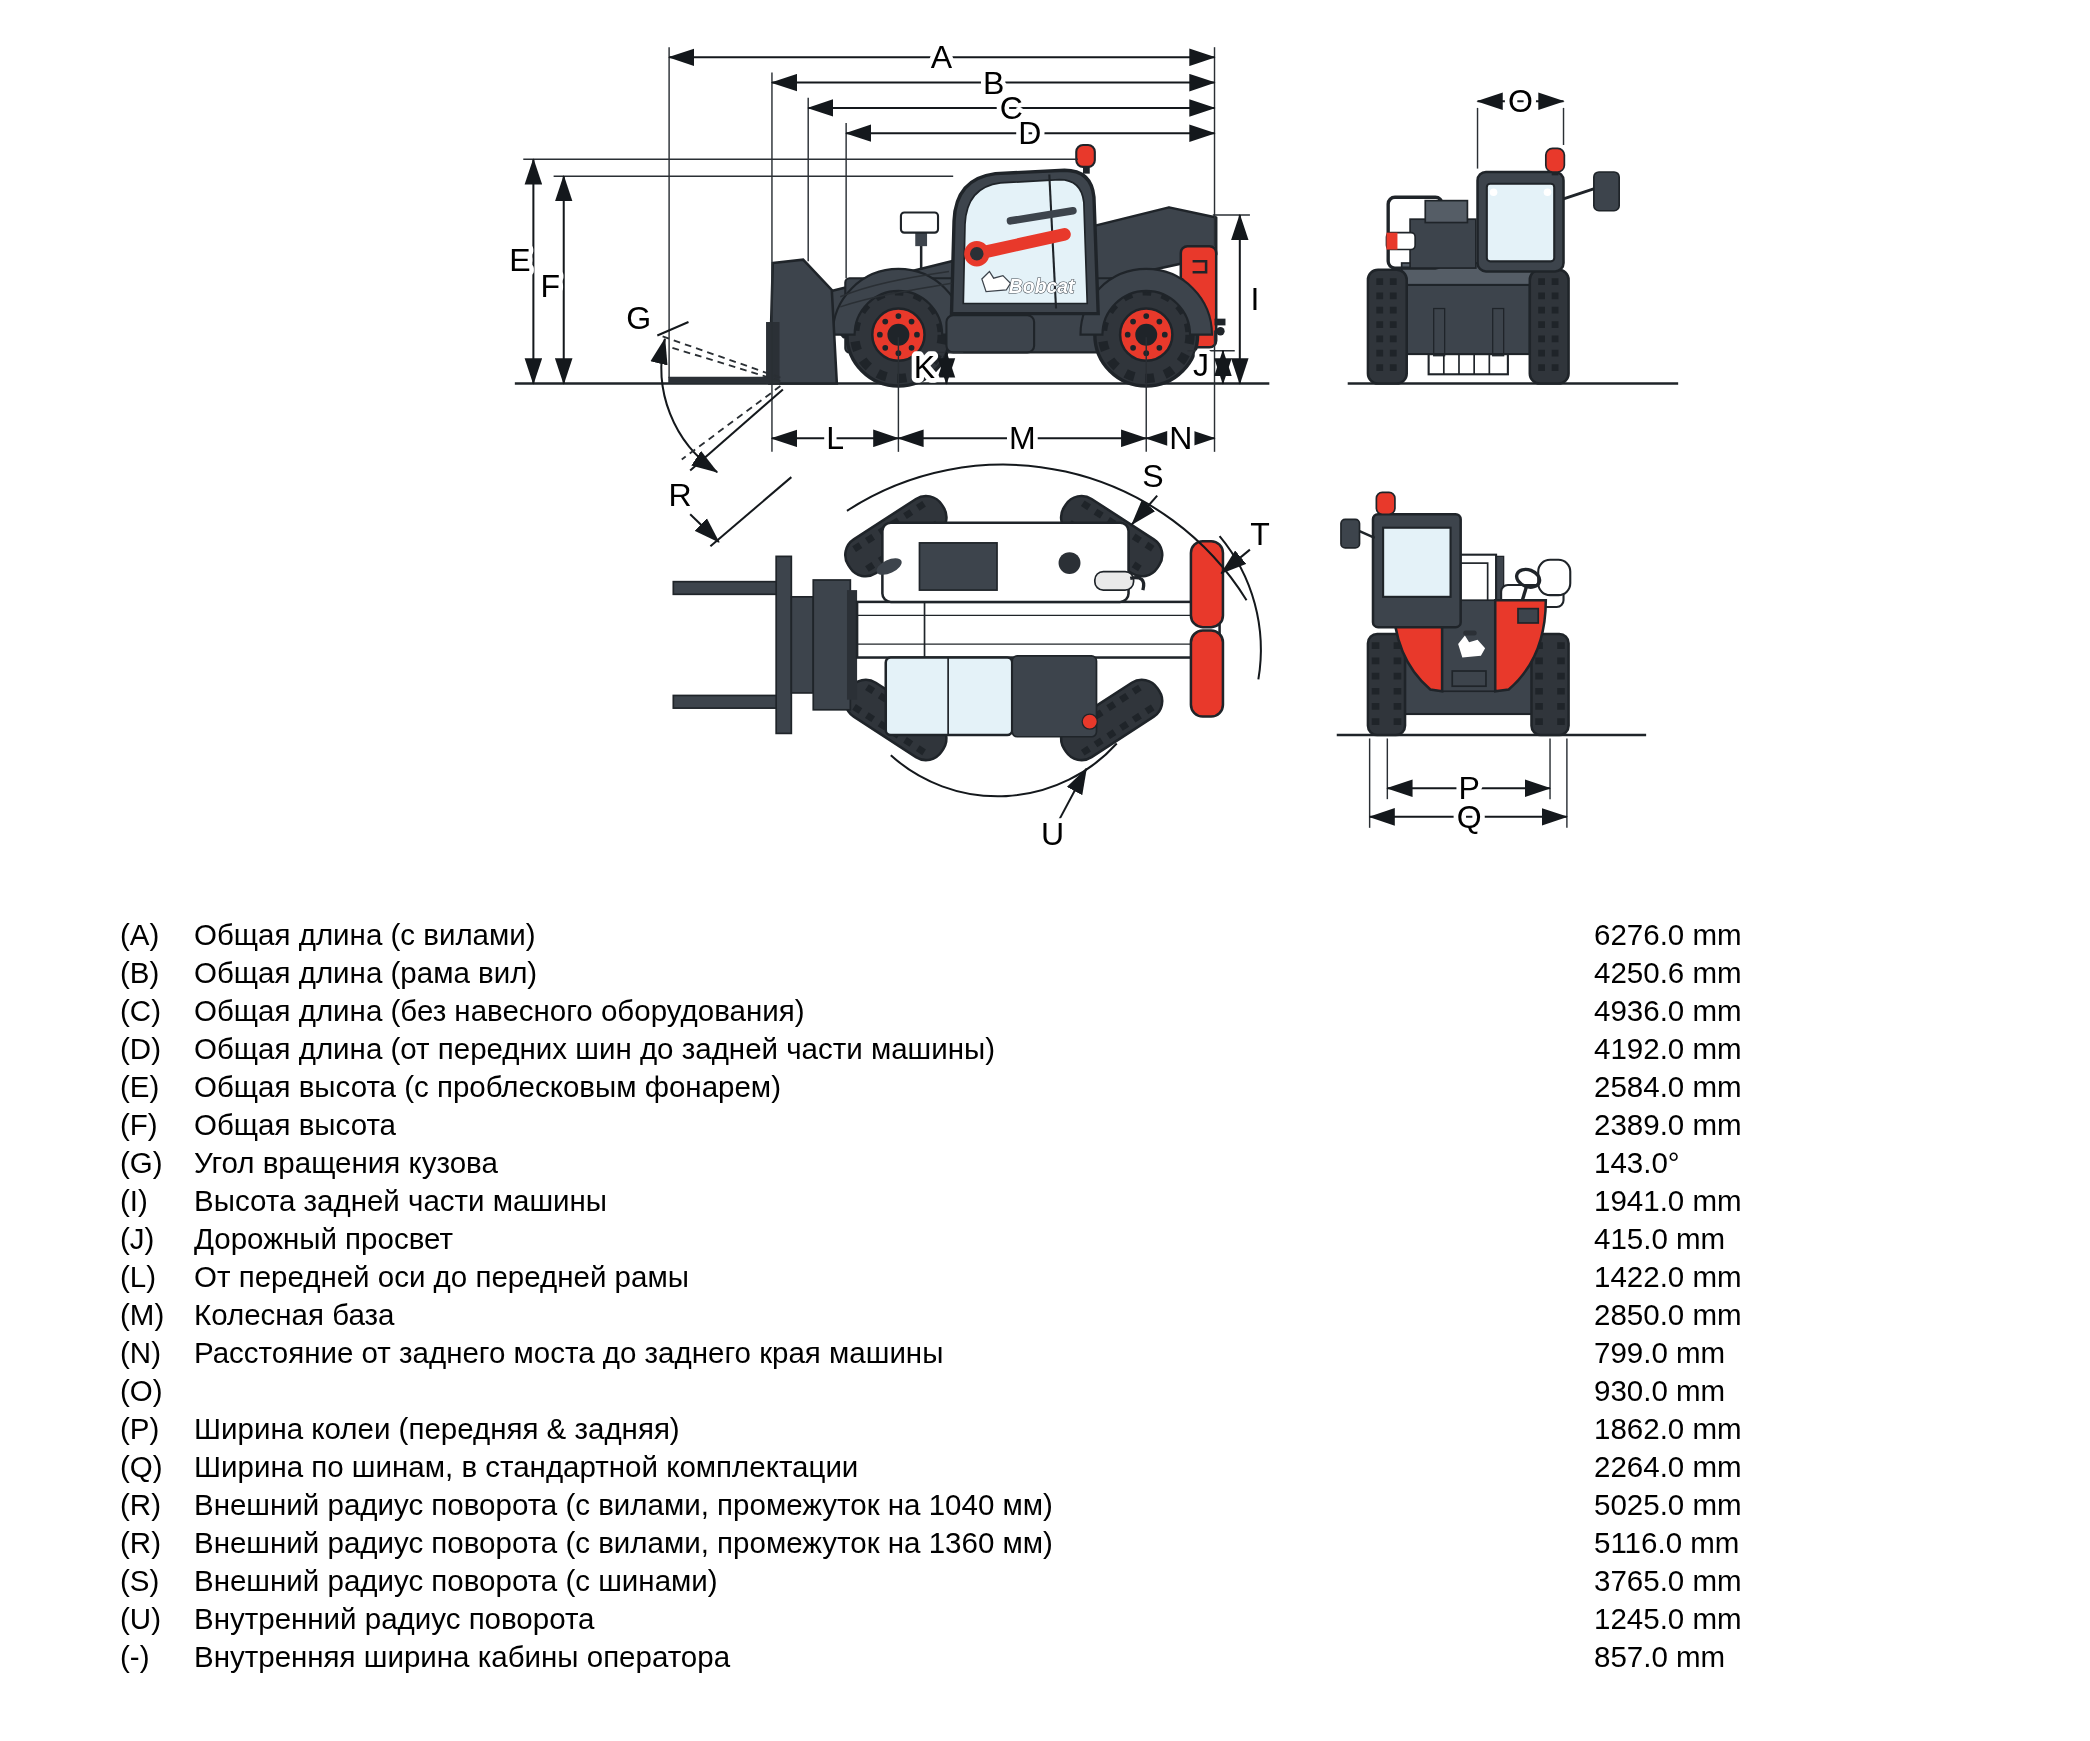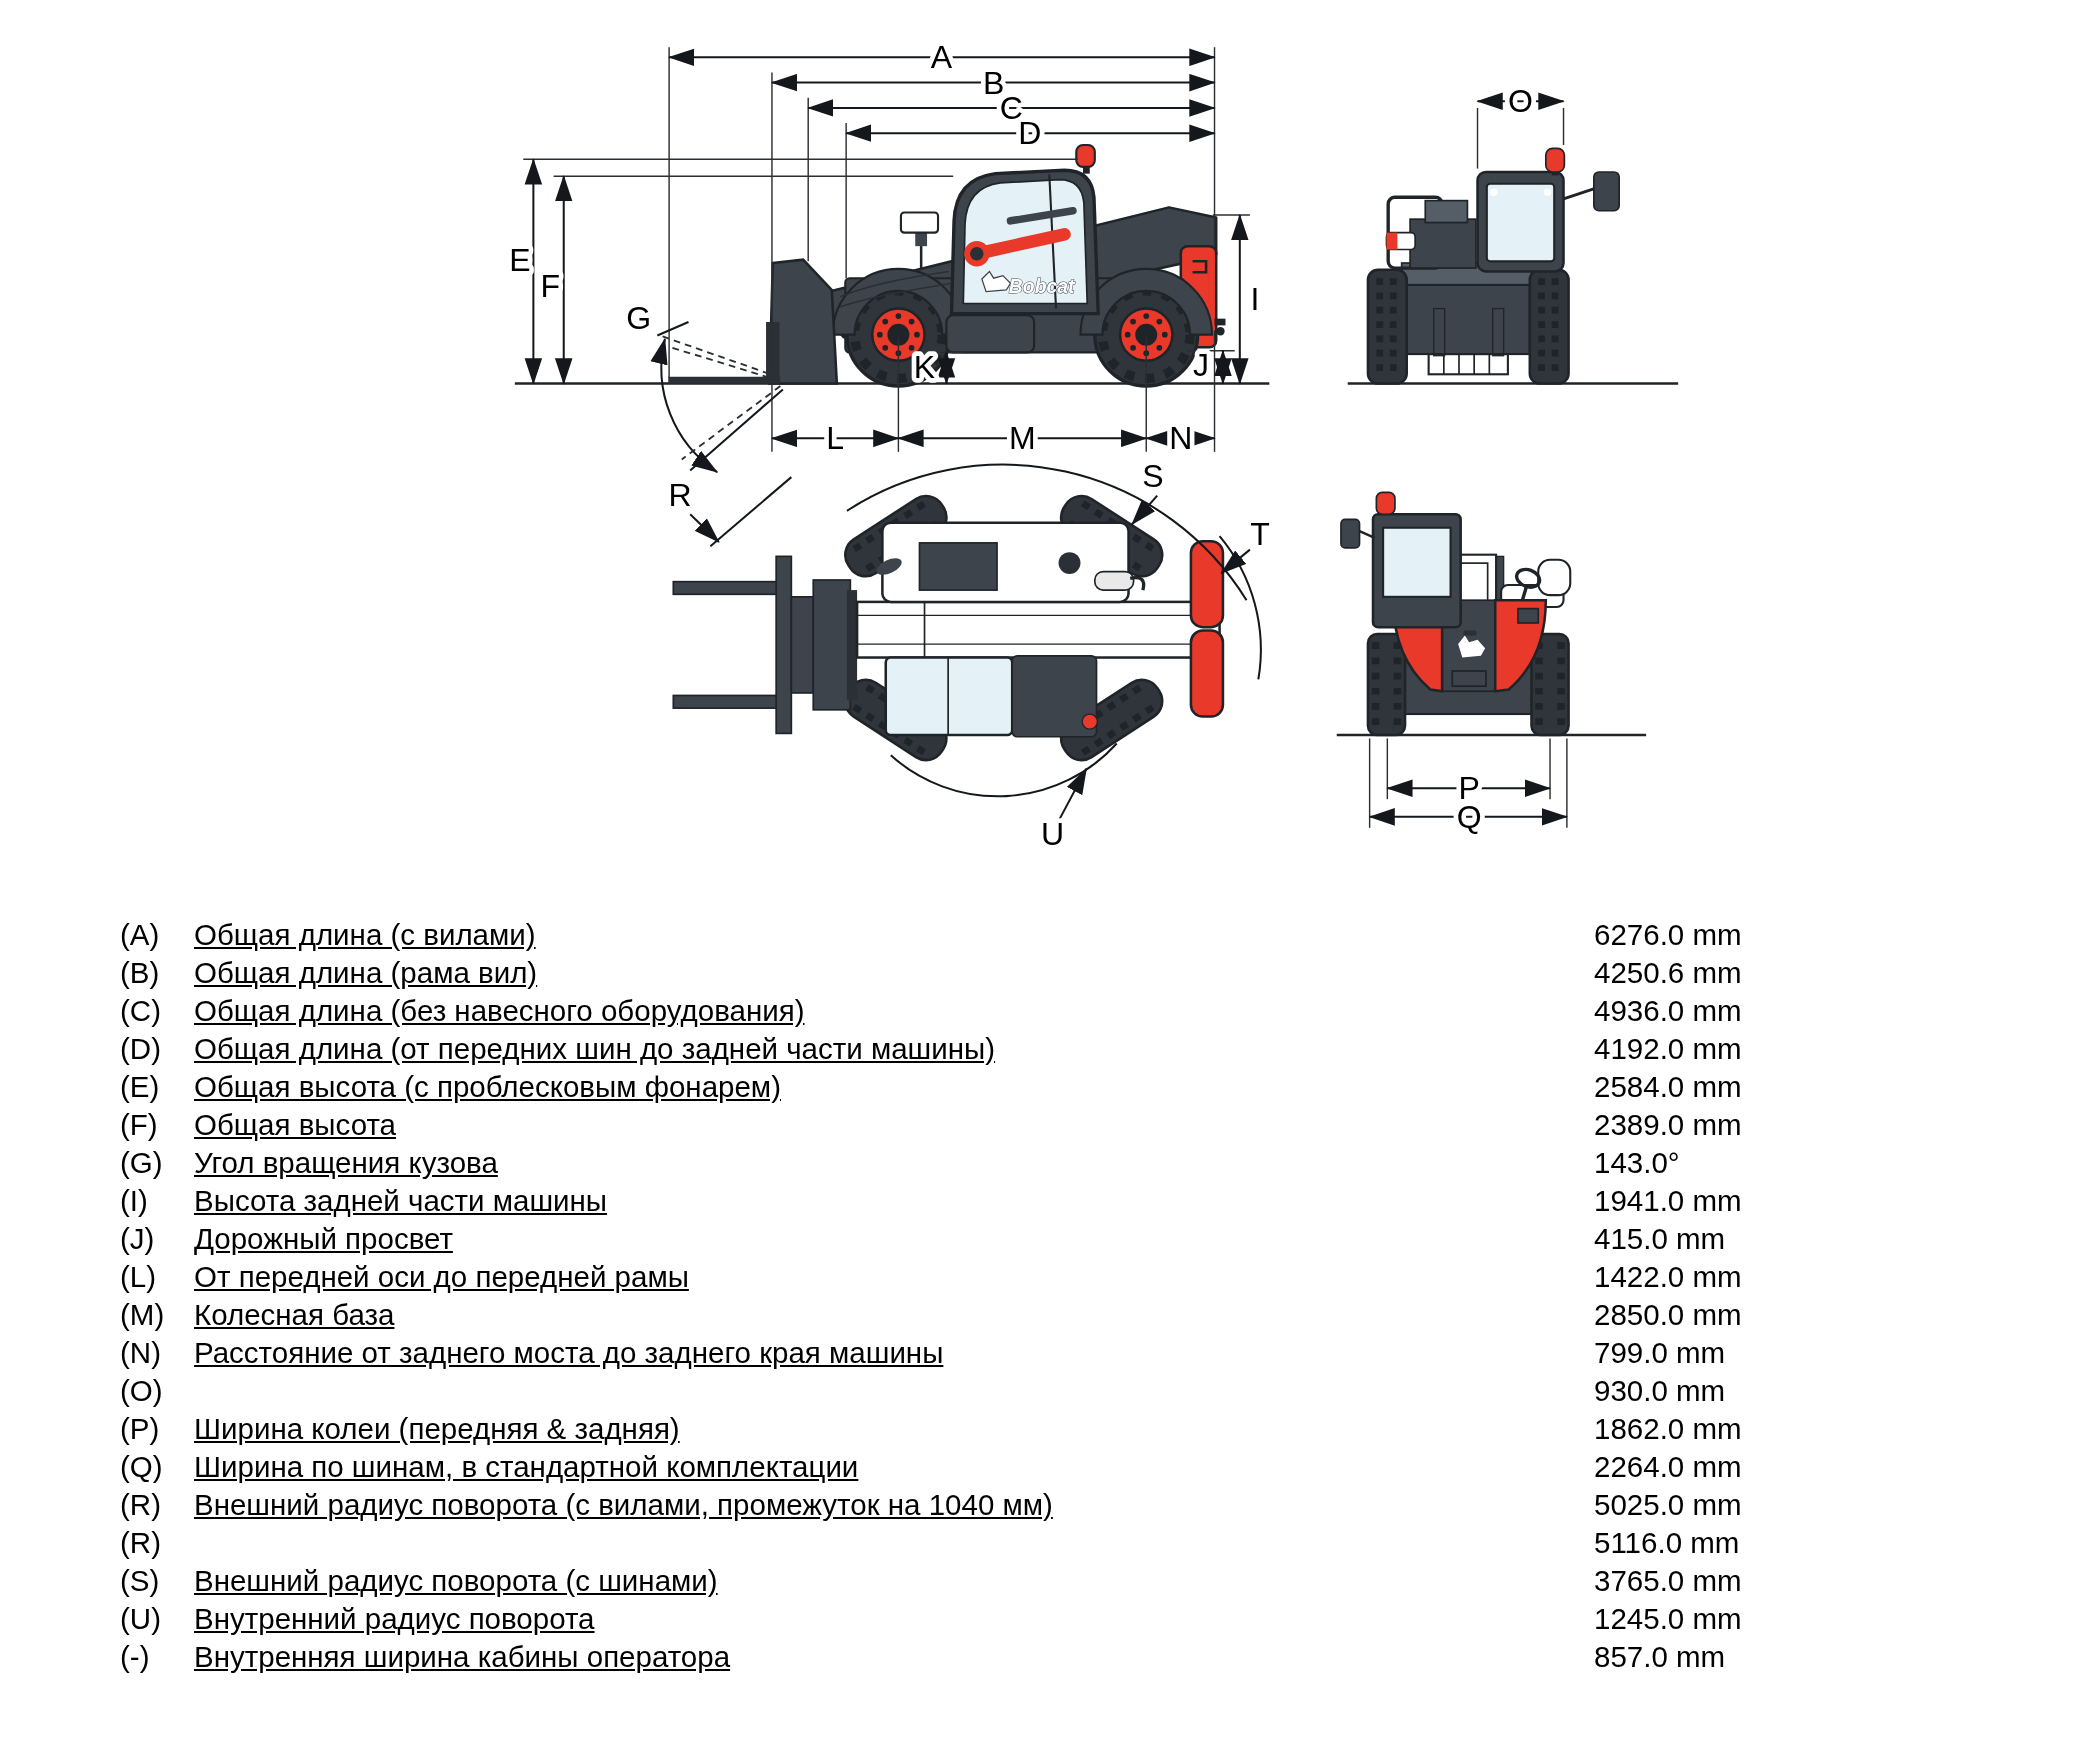--- a/index.html
+++ b/index.html
@@ -11,21 +11,21 @@
   svg text.logo{font-family:"Liberation Sans","DejaVu Sans",sans-serif;font-size:23px;font-weight:bold;
         font-style:italic;fill:#fff;paint-order:stroke;stroke:#3d444c;stroke-width:1.2px;}
   .dim{stroke:#14181c;stroke-width:2.4;fill:none;}
   .ext{stroke:#2a2f34;stroke-width:1.7;fill:none;}
   .dsh{stroke:#2a2f34;stroke-width:2.2;stroke-dasharray:8 6;fill:none;}
   .arc{stroke:#14181c;stroke-width:2.4;fill:none;}
   .gnd{stroke:#1f2429;stroke-width:3;}
   .spec{position:absolute;left:0;top:916px;width:2091px;font-size:29.5px;color:#000;}
   .row{position:relative;height:38px;line-height:38px;white-space:nowrap;}
   .row .k{position:absolute;left:120px;}
-  .row .d{position:absolute;left:194px;text-decoration:underline;}
+  .row .d{position:absolute;left:194px;}
   .row .v{position:absolute;left:1594px;}
 </style>
 </head>
 <body>
 
 <div class="page">
 
 <svg width="2091" height="902" viewBox="0 0 2479 1070">
   <defs>
     <marker id="ar" viewBox="0 0 12 8" refX="11.5" refY="4" markerWidth="13" markerHeight="9" orient="auto-start-reverse">
@@ -332,20 +332,21 @@
         <span class="d">Ширина по шинам, в стандартной комплектации</span>
         <span class="v">2264.0 mm</span>
       </div>
   <div class="row">
         <span class="k">(R)</span>
         <span class="d">Внешний радиус поворота (с вилами, промежуток на 1040 мм)</span>
         <span class="v">5025.0 mm</span>
       </div>
   <div class="row">
         <span class="k">(R)</span>
+        <span class="d">Внешний радиус поворота (с вилами, промежуток на 1360 мм)</span>
         <span class="v">5116.0 mm</span>
       </div>
   <div class="row">
         <span class="k">(S)</span>
         <span class="d">Внешний радиус поворота (с шинами)</span>
         <span class="v">3765.0 mm</span>
       </div>
   <div class="row">
         <span class="k">(U)</span>
         <span class="d">Внутренний радиус поворота</span>

